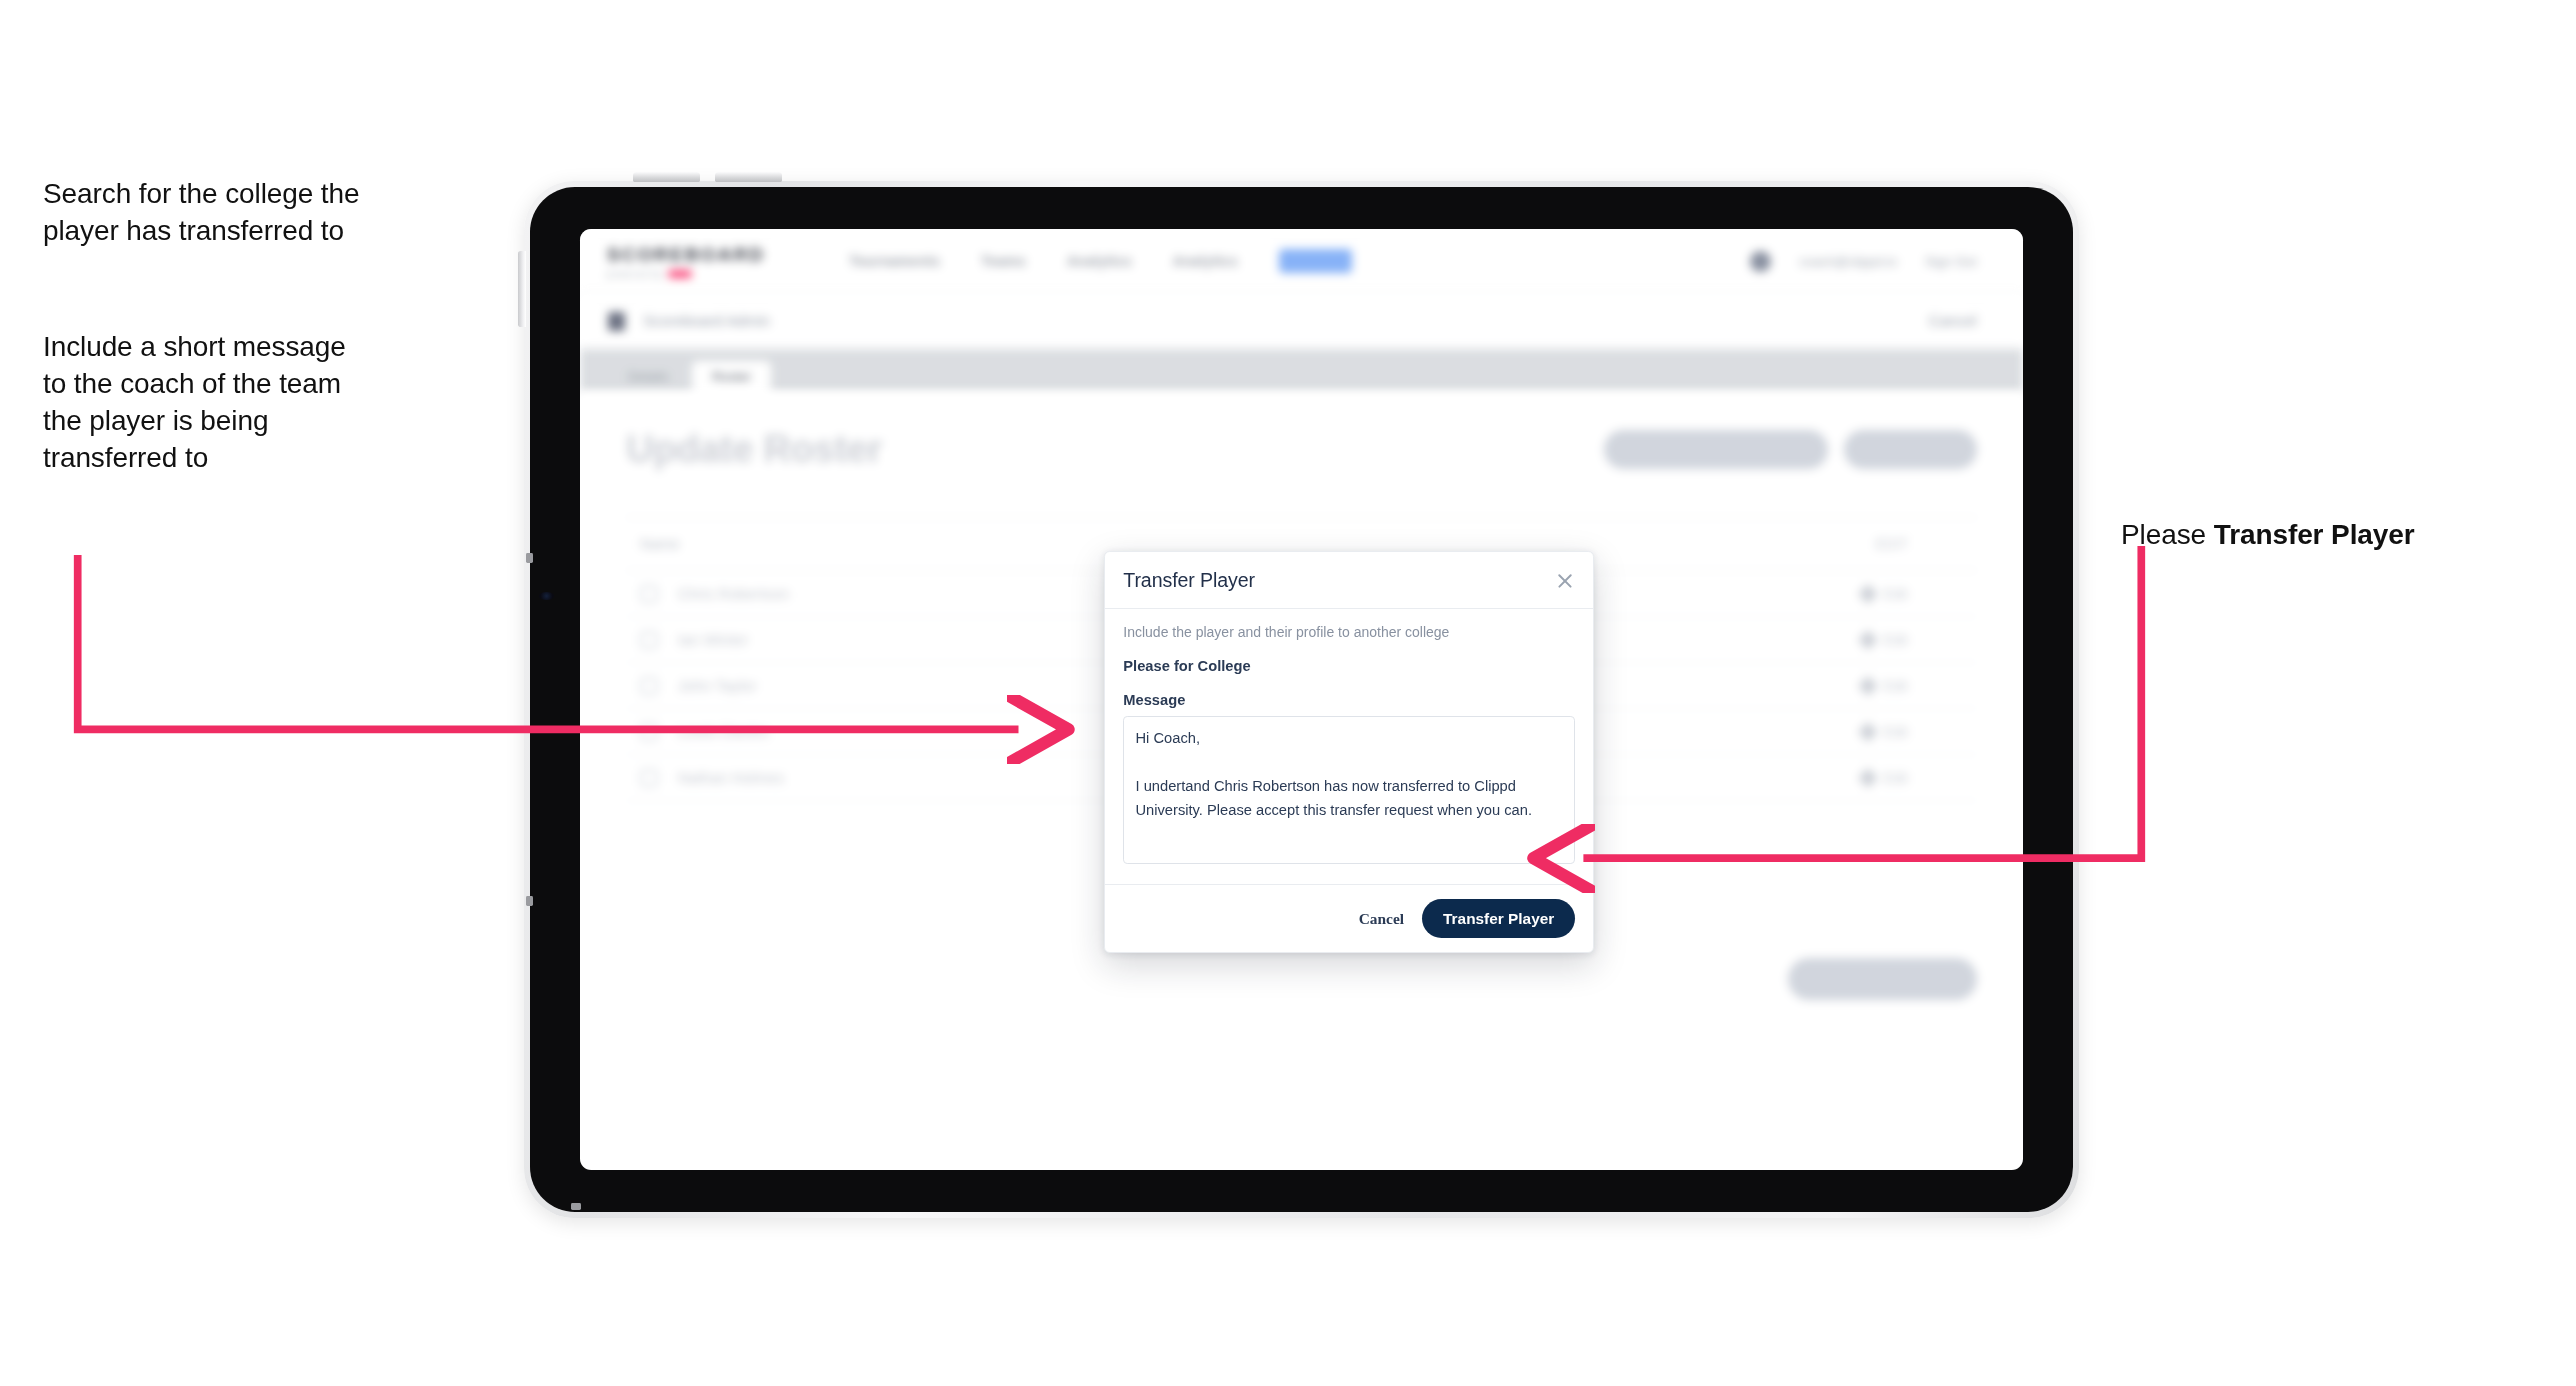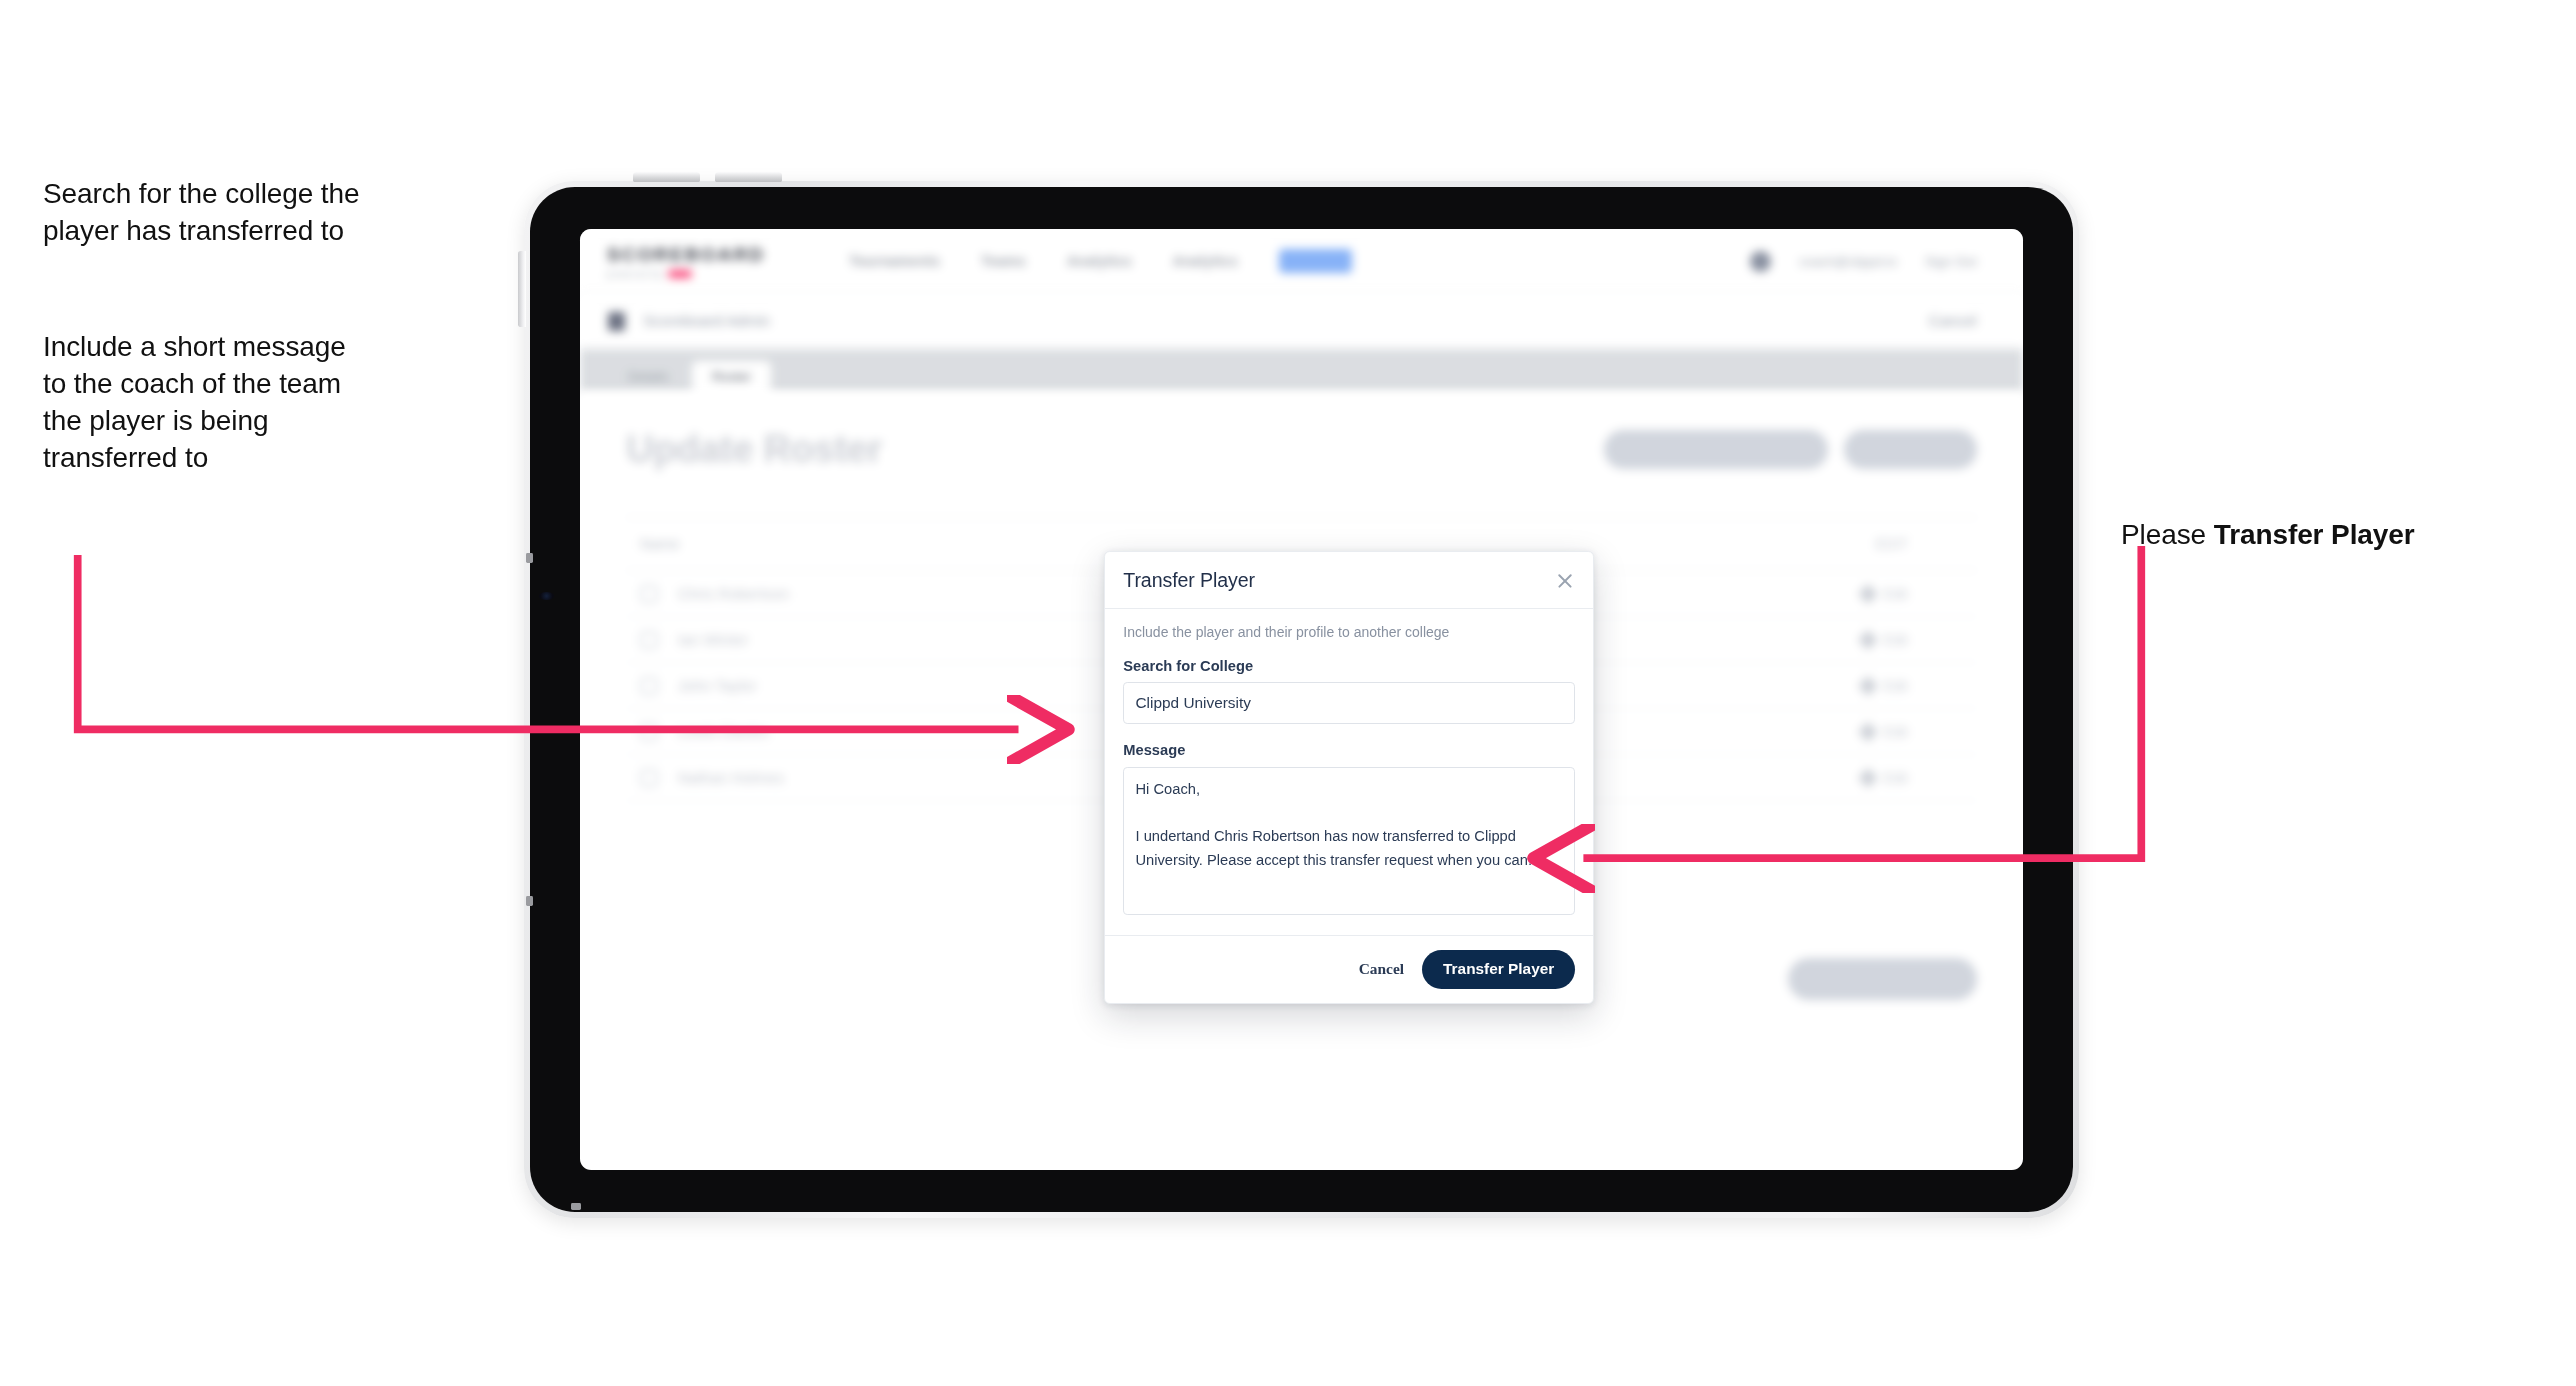--- a/index.html
+++ b/index.html
@@ -316,22 +316,21 @@
 
         <div id="modal">
           <div id="modal-header">
             <div id="modal-title">Transfer Player</div>
             <div id="modal-close"></div>
           </div>
 
           <div id="modal-body">
             <div id="modal-desc">Include the player and their profile to another college</div>
 
-            <div class="field-label">Search for College</div>
-            <input id="college-input" type="text" value="Clippd University" style="">
+            <div class="field-label">Please for College</div>
 
             <div id="msg-wrap">
               <div class="field-label">Message</div>
               <textarea id="message-input" style="">Hi Coach,
 
 I undertand Chris Robertson has now transferred to Clippd University. Please accept this transfer request when you can.</textarea>
             </div>
           </div>
 
           <div id="modal-footer">

